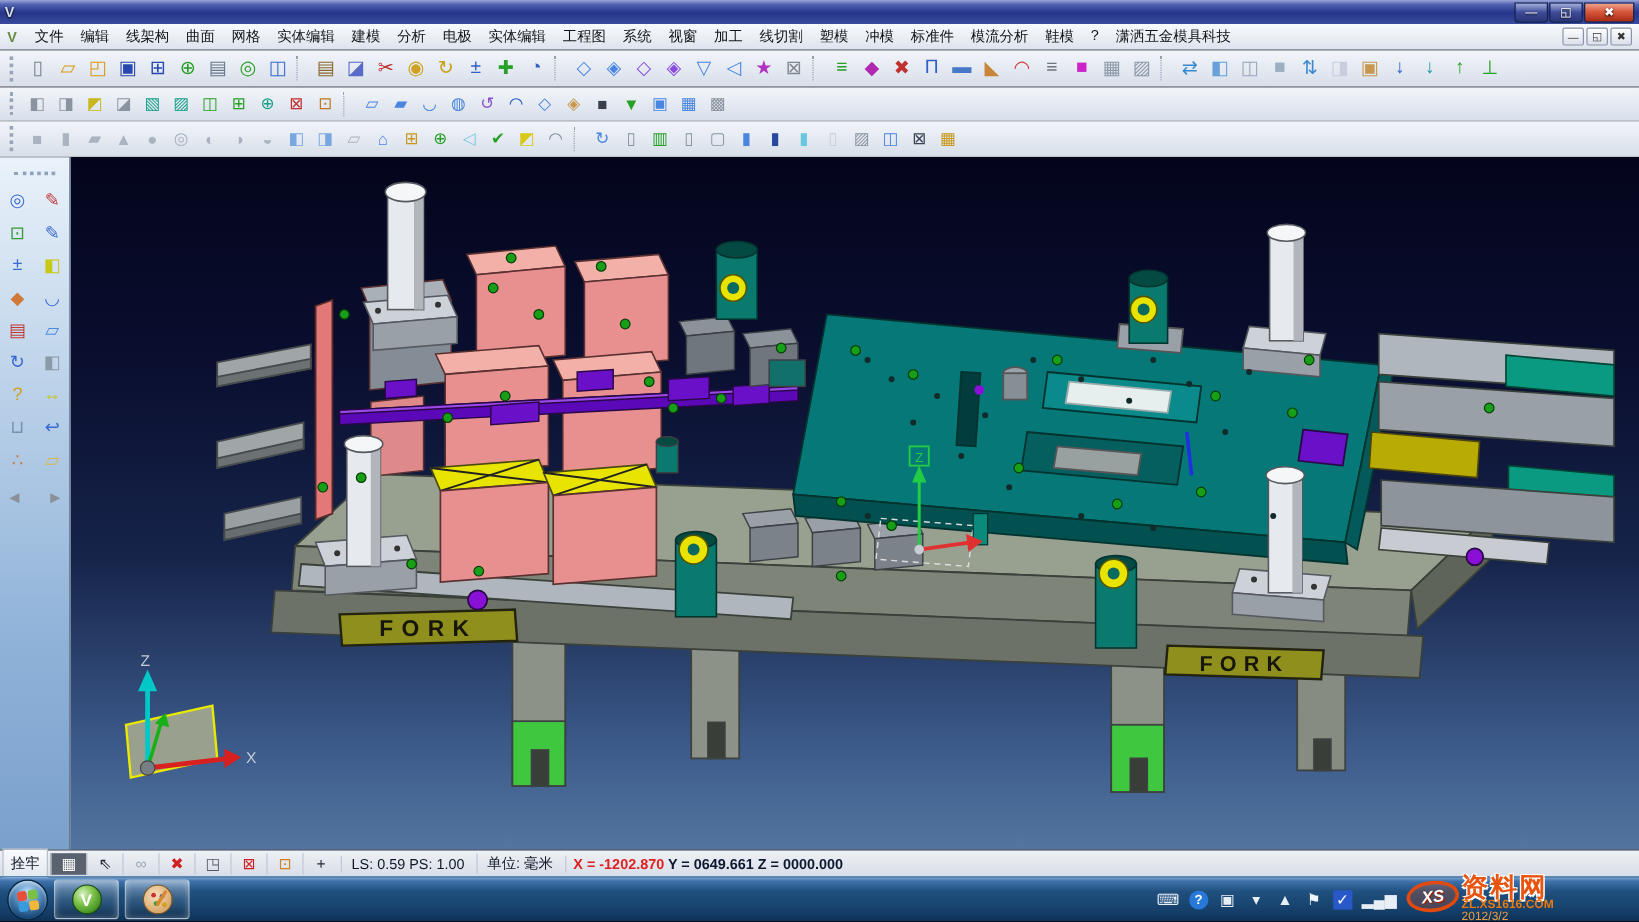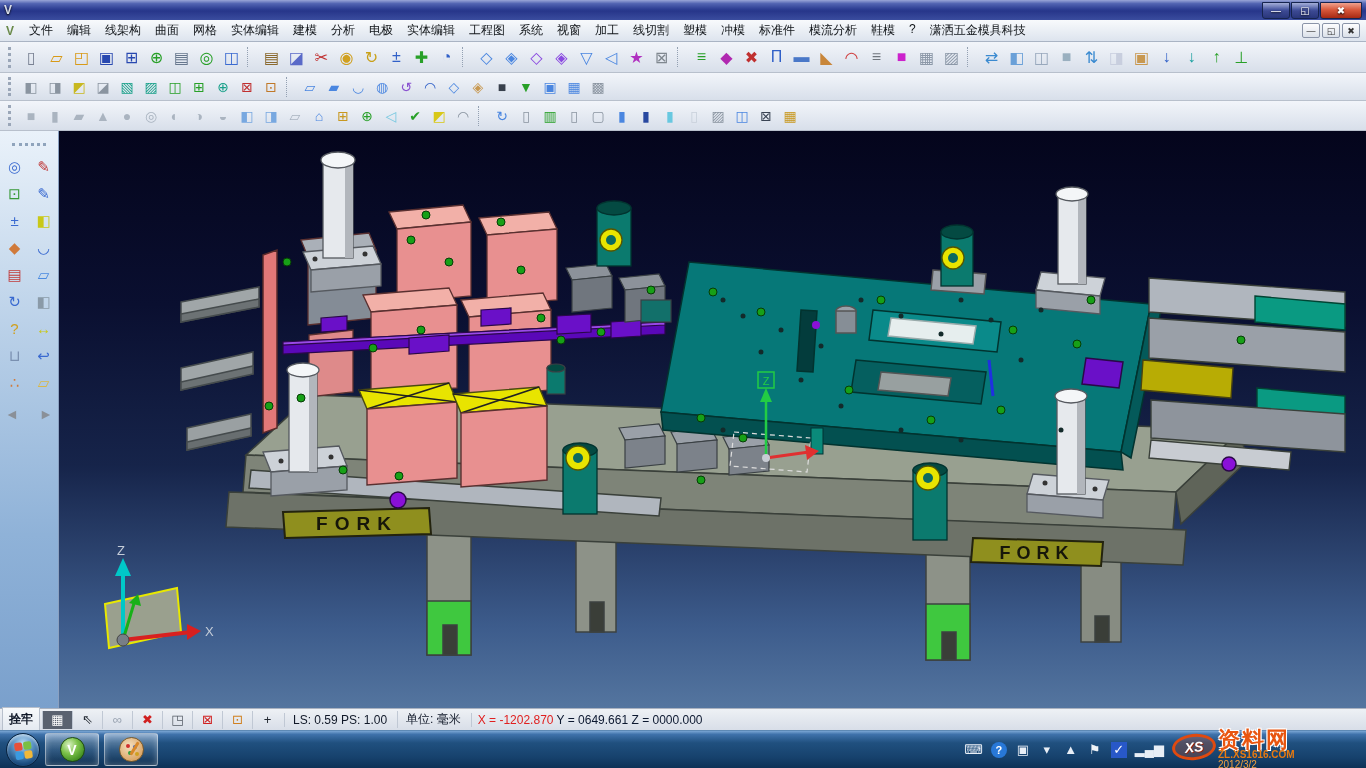--- a/index.html
+++ b/index.html
@@ -68,26 +68,26 @@
   .swatches .swatch { height:15px; border:1px solid #6a7484; display:inline-block; }
   .globe { width:15px; height:15px; border-radius:50%;
     background:radial-gradient(circle at 35% 35%,#9ee09e 0%,#3aa04a 45%,#1e62b8 75%,#123a78 100%);
     border:1px solid #123; margin:0 2px; }
 
   .status2 { height:22px; display:flex; align-items:center; padding:1px 2px; gap:2px;
     background:linear-gradient(#eef1f5,#d8dee8); border-top:1px solid #aab2c0; font-size:12px; color:#101828; }
   .msg-panel { flex:1; height:18px; background:#eef1f5; border:1px solid #c2cad6; border-radius:2px;
     display:flex; align-items:center; padding:0 6px; white-space:nowrap; overflow:hidden; }
   .lock-btn { height:18px; border:1px solid #b8c0cc; padding:12px 6px; display:flex; align-items:center;
-    background:linear-gradient(#f8fafc,#e2e8f0);font-weight:bold; }
+    background:linear-gradient(#f8fafc,#e2e8f0); }
   .st2icons { display:flex; align-items:center; }
   .st2icons .st2ico { width:30px; height:18px; display:inline-flex; align-items:center; justify-content:center;
     border-left:1px solid #c0c8d4; font-size:13px; }
   .st2-text { padding:0 8px; border-left:1px solid #c0c8d4; white-space:nowrap; }
-  .coords { padding:0 6px; border-left:1px solid #c0c8d4; white-space:nowrap; font-weight:normal; color:#0c1830; }
+  .coords { padding:0 6px; border-left:1px solid #c0c8d4; white-space:nowrap; font-weight:bold; color:#0c1830; }
   .coords .cx { color:var(--coord-x-red,#e02020); }
 
   
   .taskbar { height:38px; display:flex; align-items:center; gap:5px; padding:0 6px; position:relative;
     background:linear-gradient(180deg,#7aa6d4 0%,#3f72ab 9%,#20507f 32%,#16416c 72%,#0d3156 100%);
     border-top:1px solid #5d89b5; }
   .start-orb { width:34px; height:34px; border-radius:50%; position:relative;
     background:radial-gradient(circle at 50% 30%,#bfe0f8 0%,#5e96c8 35%,#1a4a7c 75%,#0a2a50 100%);
     border:1px solid #0a2440; box-shadow:inset 0 2px 3px rgba(255,255,255,.6); }
   .flag { position:absolute; left:8px; top:8px; width:18px; height:18px; transform:rotate(-8deg);

